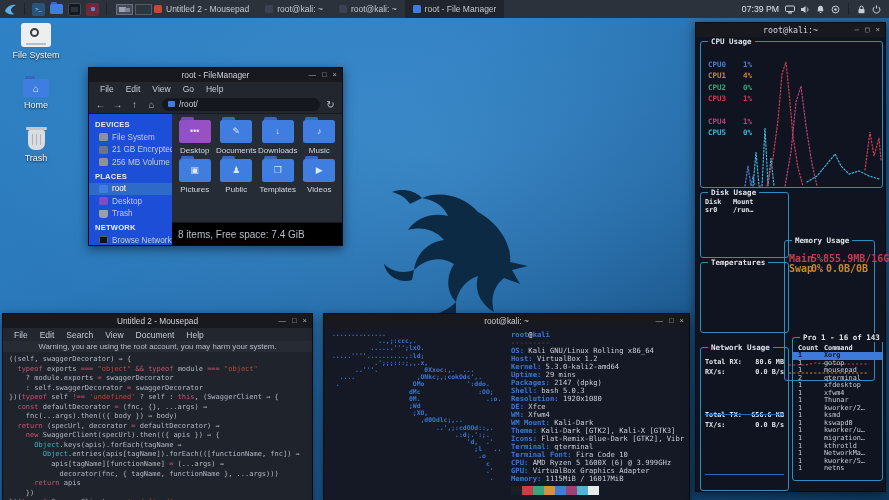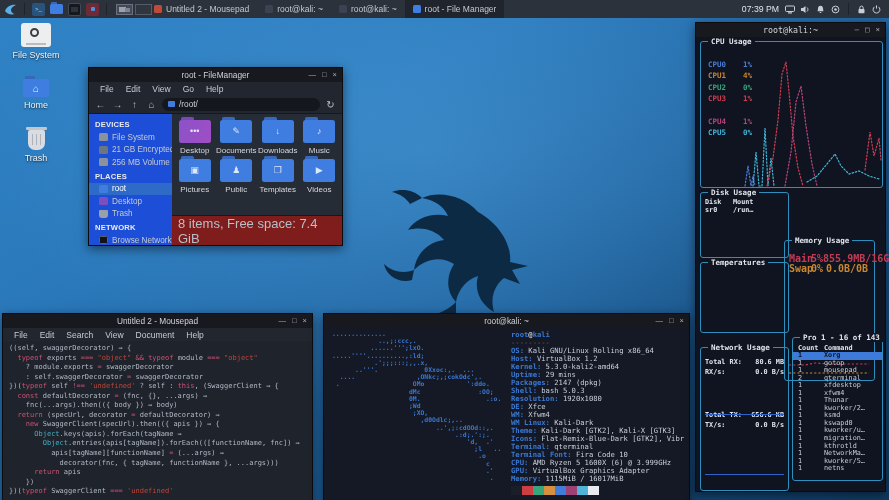--- a/index.html
+++ b/index.html
@@ -79,22 +79,22 @@
   #fm-files { flex:1; background:#262c36; display:flex; flex-direction:column; }
   #fm-folder-grid { flex:1; display:grid; grid-template-columns:repeat(4,1fr); align-content:start; padding:6px 2px 0 2px; row-gap:4px; }
   .fcell { text-align:center; }
   .ffolder { width:32px; height:23px; margin:0 auto; background:#3f7de0; border-radius:2.5px; position:relative;
              display:flex; align-items:center; justify-content:center; }
   .ffolder::before { content:""; position:absolute; top:-3px; left:2px; width:13px; height:3px; background:#3668bd; border-radius:1.5px 1.5px 0 0; }
   .ffolder.fdesktop { background:linear-gradient(120deg,#8b52c8,#a04ec4); }
   .ffolder.fdesktop::before { background:#7a47b4; }
   .fglyph { color:#eaf1fb; font-size:9px; line-height:1; opacity:.92; }
   .flabel { margin-top:3px; font-size:8px; color:#d4d8de; }
-  #fm-status { height:30px; background:#7f1d1d; border-top:1px solid #15181d; display:flex; align-items:center; padding-left:6px;
-               font-size:13px; color:#b9bec7; }
+  #fm-status { height:23px; background:#000000; border-top:1px solid #15181d; display:flex; align-items:center; padding-left:6px;
+               font-size:10px; color:#b9bec7; }
 
   
   #mp { left:2px; top:313px; width:311px; height:200px; background:#20242c; display:flex; flex-direction:column; }
   #mp-warning { height:11px; display:flex; align-items:center; justify-content:center; background:#262b34;
                 font-size:7.8px; color:#b9bec8; }
   #code-area { flex:1; padding:3px 6px; font-family:"DejaVu Sans Mono", monospace; font-size:7px; line-height:9.55px;
                white-space:pre; overflow:hidden; background:#1f232b; }
   .cl { height:9.55px; }
   .pl { color:#b2bac6; } .kw { color:#cf5077; } .st { color:#c14539; } .cl-obj { color:#43aec6; }
 
@@ -380,20 +380,21 @@
       </span>
     </div>
     <div class="menubar">
         <span class="menu-item">File</span>
         <span class="menu-item">Edit</span>
         <span class="menu-item">Search</span>
         <span class="menu-item">View</span>
         <span class="menu-item">Document</span>
         <span class="menu-item">Help</span>
       </div>
+    <div id="mp-warning">Warning, you are using the root account, you may harm your system.</div>
     <div id="code-area"><div class="cl"><span class="pl">((self, swaggerDecorator) ⇒ {</span></div><div class="cl"><span class="pl">  </span><span class="kw">typeof</span><span class="pl"> exports </span><span class="kw">===</span><span class="pl"> </span><span class="st">"object"</span><span class="pl"> </span><span class="kw">&amp;&amp;</span><span class="pl"> </span><span class="kw">typeof</span><span class="pl"> module </span><span class="kw">===</span><span class="pl"> </span><span class="st">"object"</span></div><div class="cl"><span class="pl">    ? module.exports </span><span class="kw">=</span><span class="pl"> swaggerDecorator</span></div><div class="cl"><span class="pl">    : self.swaggerDecorator </span><span class="kw">=</span><span class="pl"> swaggerDecorator</span></div><div class="cl"><span class="pl">})(</span><span class="kw">typeof</span><span class="pl"> self </span><span class="kw">!==</span><span class="pl"> </span><span class="st">'undefined'</span><span class="pl"> ? self : </span><span class="kw">this</span><span class="pl">, (SwaggerClient ⇒ {</span></div><div class="cl"><span class="pl">  </span><span class="kw">const</span><span class="pl"> defaultDecorator </span><span class="kw">=</span><span class="pl"> (fnc, {}, ...args) ⇒</span></div><div class="cl"><span class="pl">    fnc(...args).then(({ body }) ⇒ body)</span></div><div class="cl"><span class="pl">  </span><span class="kw">return</span><span class="pl"> (specUrl, decorator </span><span class="kw">=</span><span class="pl"> defaultDecorator) ⇒</span></div><div class="cl"><span class="pl">    </span><span class="kw">new</span><span class="pl"> SwaggerClient(specUrl).then(({ apis }) ⇒ {</span></div><div class="cl"><span class="pl">      </span><span class="cl-obj">Object</span><span class="pl">.keys(apis).forEach(tagName ⇒</span></div><div class="cl"><span class="pl">        </span><span class="cl-obj">Object</span><span class="pl">.entries(apis[tagName]).forEach(([functionName, fnc]) ⇒</span></div><div class="cl"><span class="pl">          apis[tagName][functionName] </span><span class="kw">=</span><span class="pl"> (...args) ⇒</span></div><div class="cl"><span class="pl">            decorator(fnc, { tagName, functionName }, ...args)))</span></div><div class="cl"><span class="pl">      </span><span class="kw">return</span><span class="pl"> apis</span></div><div class="cl"><span class="pl">    })</span></div><div class="cl"><span class="pl">})(</span><span class="kw">typeof</span><span class="pl"> SwaggerClient </span><span class="kw">===</span><span class="pl"> </span><span class="st">'undefined'</span></div></div>
   </div>
 
   <div id="term" class="window">
     <div class="titlebar">
       <span class="title">root@kali: ~</span>
       <span class="winctl">
         <span class="wbtn">—</span>
         <span class="wbtn">□</span>
         <span class="wbtn">×</span>
@@ -427,21 +428,21 @@
         <div>
             <div class="inforow"><span class="infokey">OS:</span><span class="infoval"> Kali GNU/Linux Rolling x86_64</span></div>
             <div class="inforow"><span class="infokey">Host:</span><span class="infoval"> VirtualBox 1.2</span></div>
             <div class="inforow"><span class="infokey">Kernel:</span><span class="infoval"> 5.3.0-kali2-amd64</span></div>
             <div class="inforow"><span class="infokey">Uptime:</span><span class="infoval"> 29 mins</span></div>
             <div class="inforow"><span class="infokey">Packages:</span><span class="infoval"> 2147 (dpkg)</span></div>
             <div class="inforow"><span class="infokey">Shell:</span><span class="infoval"> bash 5.0.3</span></div>
             <div class="inforow"><span class="infokey">Resolution:</span><span class="infoval"> 1920x1080</span></div>
             <div class="inforow"><span class="infokey">DE:</span><span class="infoval"> Xfce</span></div>
             <div class="inforow"><span class="infokey">WM:</span><span class="infoval"> Xfwm4</span></div>
-            <div class="inforow"><span class="infokey">WM Linux:</span><span class="infoval"> Kali-Dark</span></div>
+            <div class="inforow"><span class="infokey">WM Mount:</span><span class="infoval"> Kali-Dark</span></div>
             <div class="inforow"><span class="infokey">Theme:</span><span class="infoval"> Kali-Dark [GTK2], Kali-X [GTK3]</span></div>
             <div class="inforow"><span class="infokey">Icons:</span><span class="infoval"> Flat-Remix-Blue-Dark [GTK2], Vibr</span></div>
             <div class="inforow"><span class="infokey">Terminal:</span><span class="infoval"> qterminal</span></div>
             <div class="inforow"><span class="infokey">Terminal Font:</span><span class="infoval"> Fira Code 10</span></div>
             <div class="inforow"><span class="infokey">CPU:</span><span class="infoval"> AMD Ryzen 5 1600X (6) @ 3.999GHz</span></div>
             <div class="inforow"><span class="infokey">GPU:</span><span class="infoval"> VirtualBox Graphics Adapter</span></div>
             <div class="inforow"><span class="infokey">Memory:</span><span class="infoval"> 1115MiB / 16017MiB</span></div>
           </div>
       </div>
       <div id="terminal-palette">

